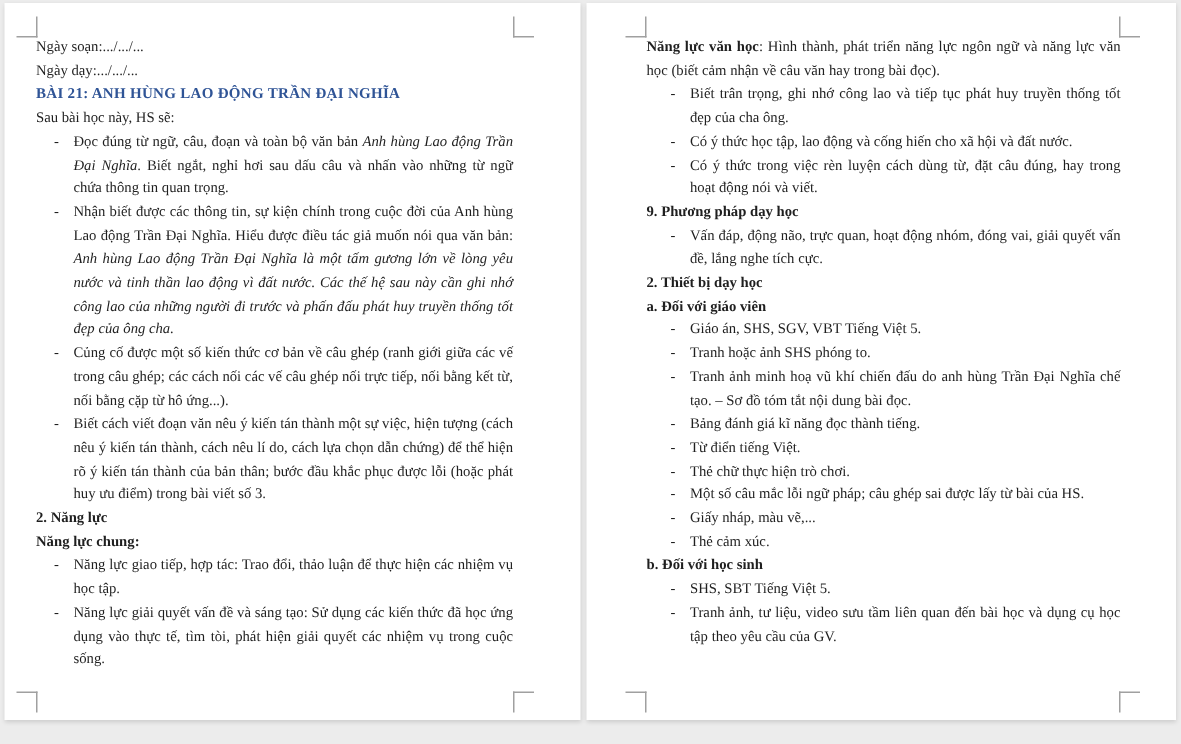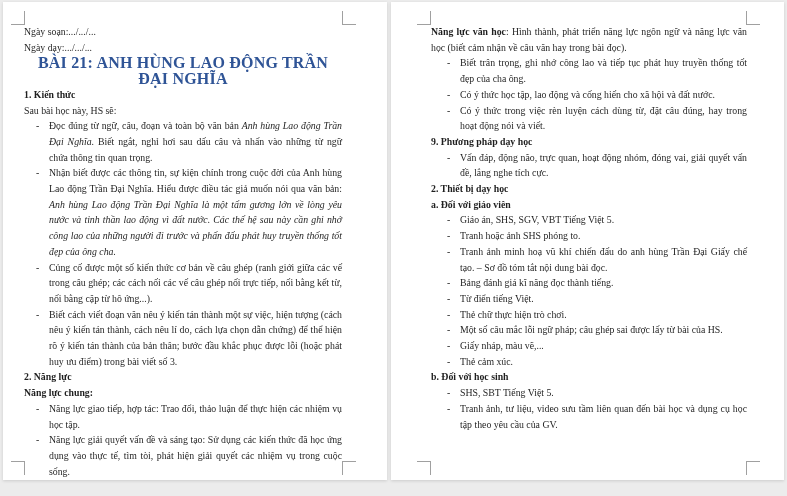--- a/index.html
+++ b/index.html
@@ -22,22 +22,22 @@
     box-shadow:0 1px 3px rgba(0,0,0,.14);
   }
   .page-left{left:3px;width:384px;}
   .page-right{left:391px;width:393px;}
   .textarea{position:absolute;top:22px;font-size:9.8px;line-height:15.7px;}
   .page-left .textarea{left:21px;width:318px;}
   .page-right .textarea{left:40px;width:316px;}
   .blk{margin:0;}
   .plain{text-align:justify;}
   .title{
-    text-align:center;font-weight:bold;color:var(--title-blue);
-    font-size:16px;letter-spacing:.2px;
+    text-align:left;font-weight:bold;color:var(--title-blue);
+    font-size:10px;letter-spacing:.2px;
   }
   .heading{font-weight:bold;font-size:10.6px;}
   .subheading{font-weight:bold;}
   .bullet{display:flex;}
   .page-left .bullet{padding-left:12px;}
   .page-right .bullet{padding-left:16px;}
   .dash{flex:0 0 13px;}
   .btxt{flex:1;display:block;text-align:justify;font-family:Liberation Serif, serif;}
   .it{font-style:italic;}
   .bd{font-weight:bold;}
@@ -63,21 +63,20 @@
 
   <div class="page page-left">
     <div class="cm cm-tl"></div>
     <div class="cm cm-tr"></div>
     <div class="cm cm-bl"></div>
     <div class="cm cm-br"></div>
     <div class="textarea">
         <div class="blk plain"><span class="">Ngày soạn:.../.../...</span></div>
         <div class="blk plain"><span class="">Ngày dạy:.../.../...</span></div>
         <div class="blk title"><span class="bd">BÀI 21: ANH HÙNG LAO ĐỘNG TRẦN ĐẠI NGHĨA</span></div>
-        <div class="blk subheading"><span class="bd">1. Kiến thức</span></div>
         <div class="blk plain"><span class="">Sau bài học này, HS sẽ:</span></div>
         <div class="blk bullet">
           <span class="dash">-</span>
           <span class="btxt"><span class="">Đọc đúng từ ngữ, câu, đoạn và toàn bộ văn bản </span><span class="it ">Anh hùng Lao động Trần Đại Nghĩa</span><span class="">. Biết ngắt, nghỉ hơi sau dấu câu và nhấn vào những từ ngữ chứa thông tin quan trọng.</span></span>
         </div>
         <div class="blk bullet">
           <span class="dash">-</span>
           <span class="btxt"><span class="">Nhận biết được các thông tin, sự kiện chính trong cuộc đời của Anh hùng Lao động Trần Đại Nghĩa. Hiểu được điều tác giả muốn nói qua văn bản: </span><span class="it ">Anh hùng Lao động Trần Đại Nghĩa là một tấm gương lớn về lòng yêu nước và tinh thần lao động vì đất nước. Các thế hệ sau này cần ghi nhớ công lao của những người đi trước và phấn đấu phát huy truyền thống tốt đẹp của ông cha.</span></span>
         </div>
         <div class="blk bullet">
@@ -130,21 +129,21 @@
         <div class="blk bullet">
           <span class="dash">-</span>
           <span class="btxt"><span class="">Giáo án, SHS, SGV, VBT Tiếng Việt 5.</span></span>
         </div>
         <div class="blk bullet">
           <span class="dash">-</span>
           <span class="btxt"><span class="">Tranh hoặc ảnh SHS phóng to.</span></span>
         </div>
         <div class="blk bullet">
           <span class="dash">-</span>
-          <span class="btxt"><span class="">Tranh ảnh minh hoạ vũ khí chiến đấu do anh hùng Trần Đại Giấy chế tạo. – Sơ đồ tóm tắt nội dung bài đọc.</span></span>
+          <span class="btxt"><span class="">Tranh ảnh minh hoạ vũ khí chiến đấu do anh hùng Trần Đại Nghĩa chế tạo. – Sơ đồ tóm tắt nội dung bài đọc.</span></span>
         </div>
         <div class="blk bullet">
           <span class="dash">-</span>
           <span class="btxt"><span class="">Bảng đánh giá kĩ năng đọc thành tiếng.</span></span>
         </div>
         <div class="blk bullet">
           <span class="dash">-</span>
           <span class="btxt"><span class="">Từ điển tiếng Việt.</span></span>
         </div>
         <div class="blk bullet">

